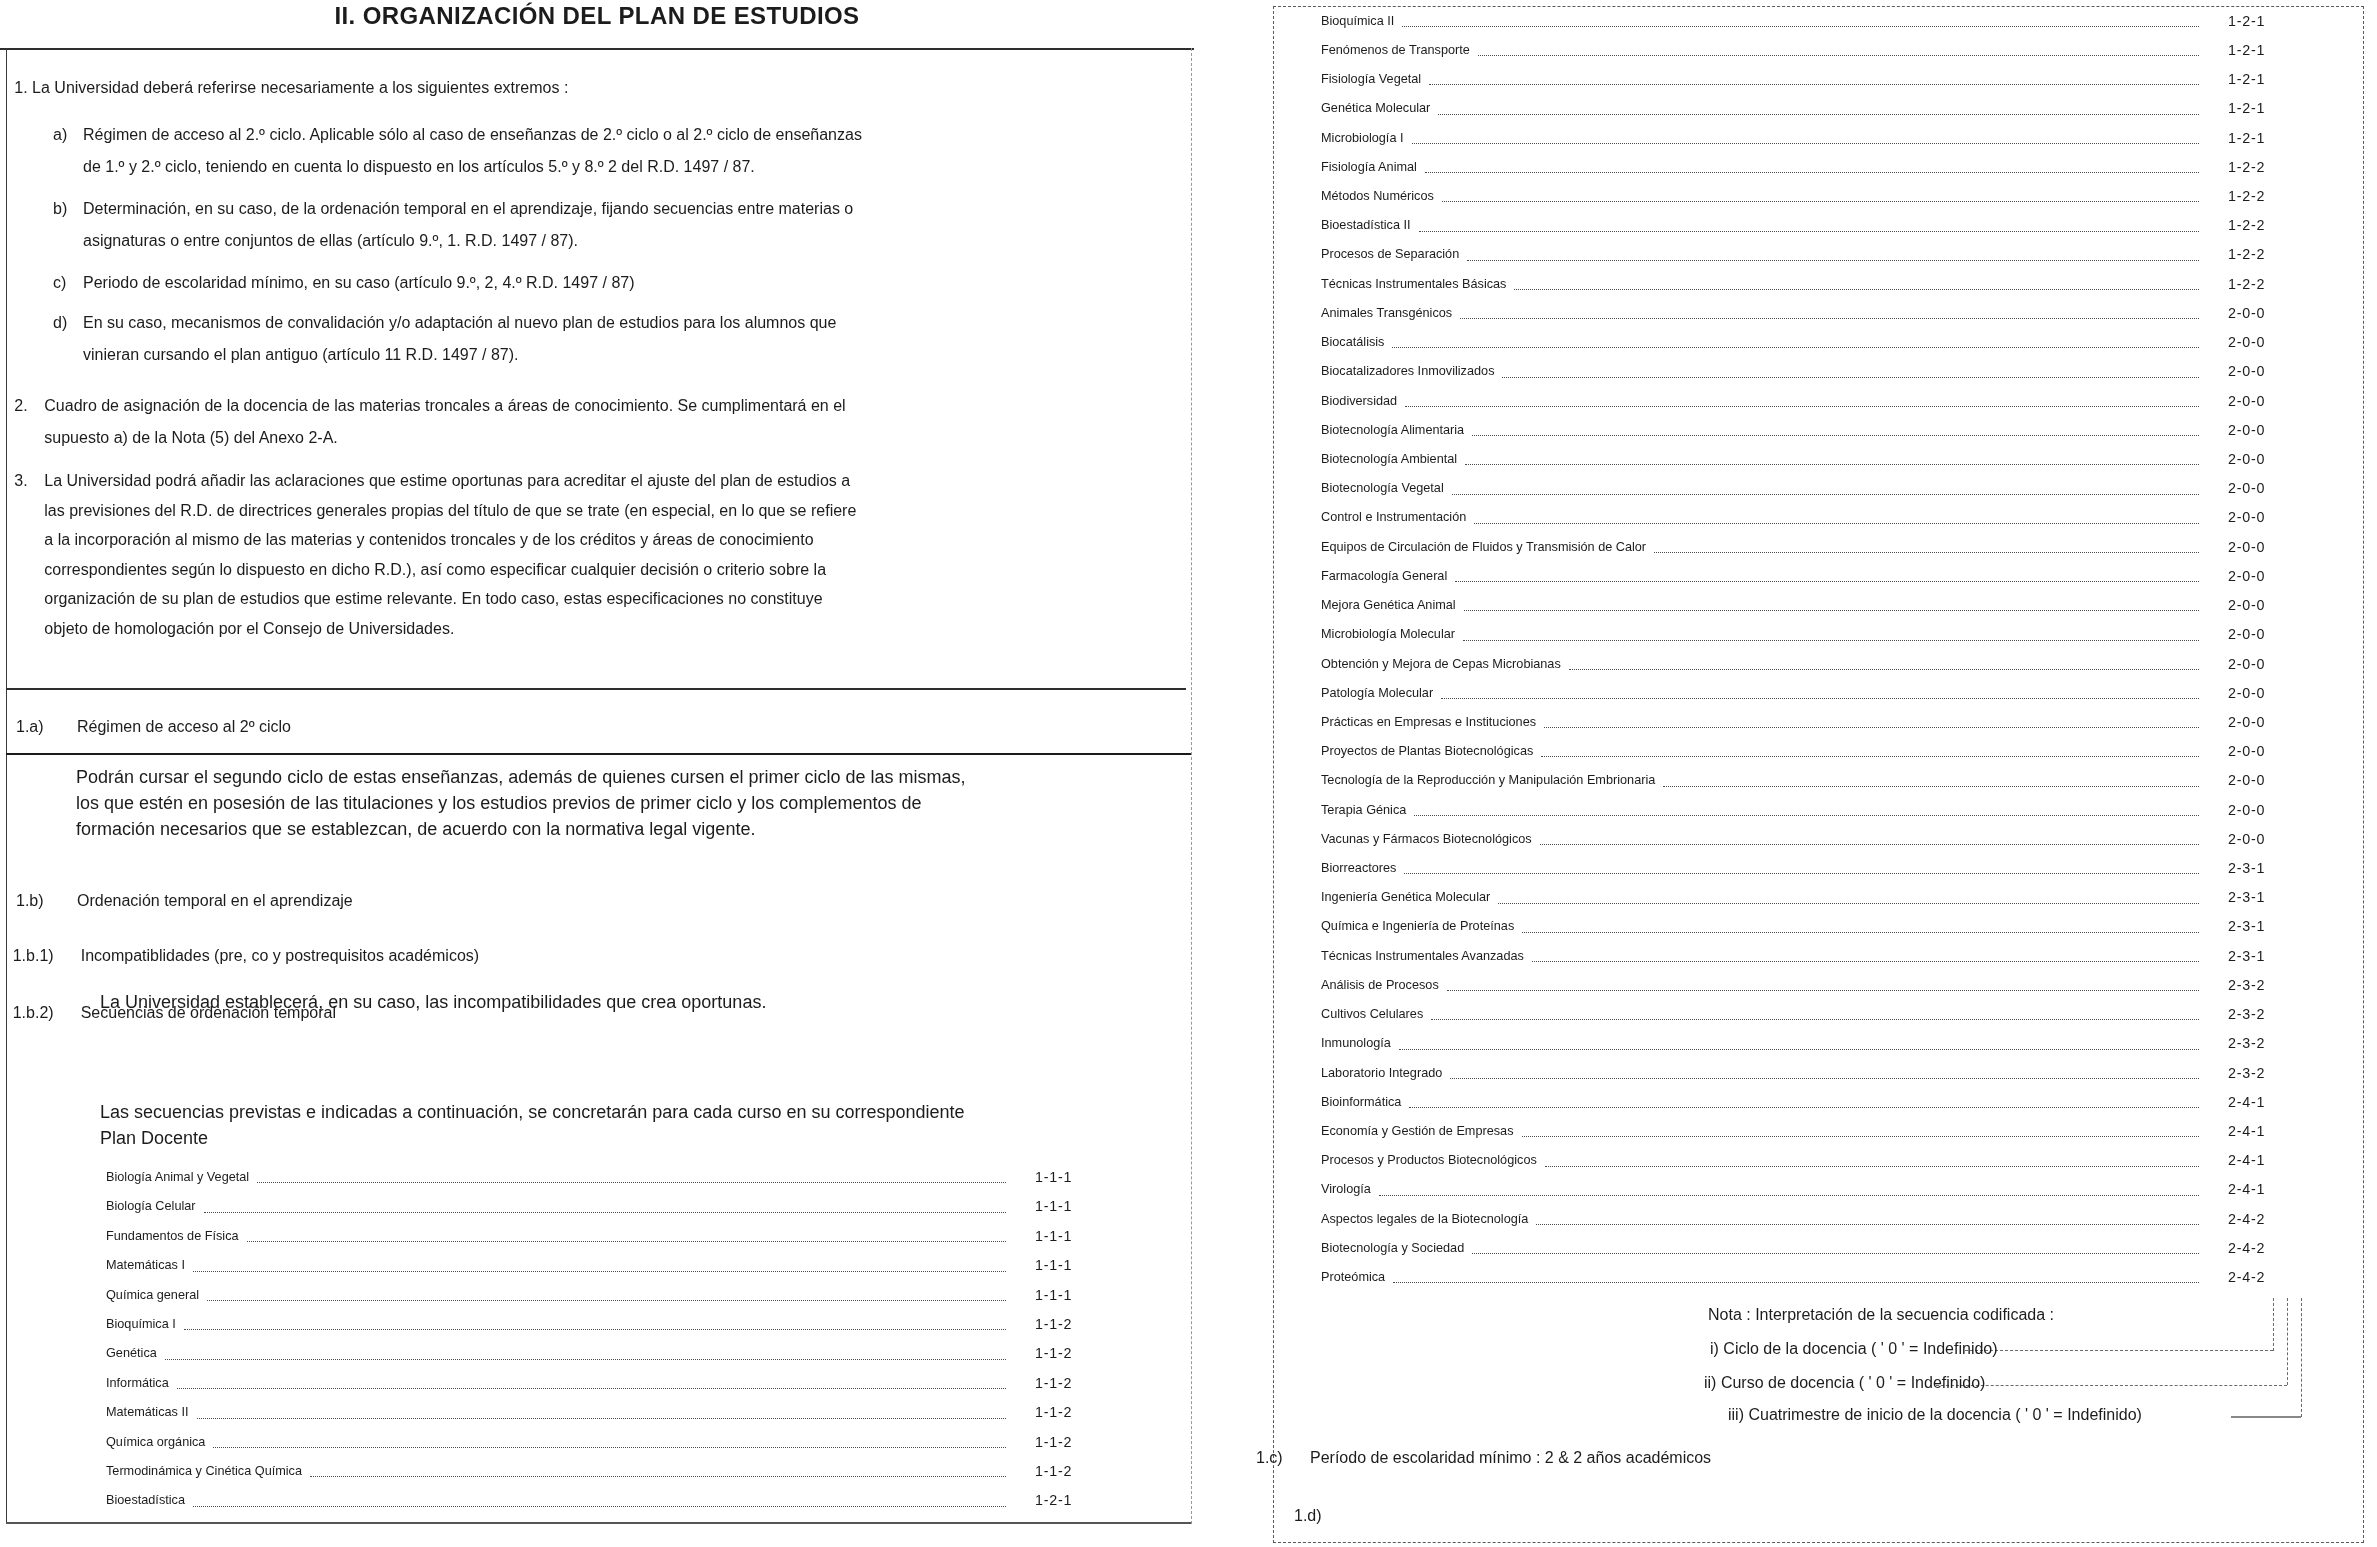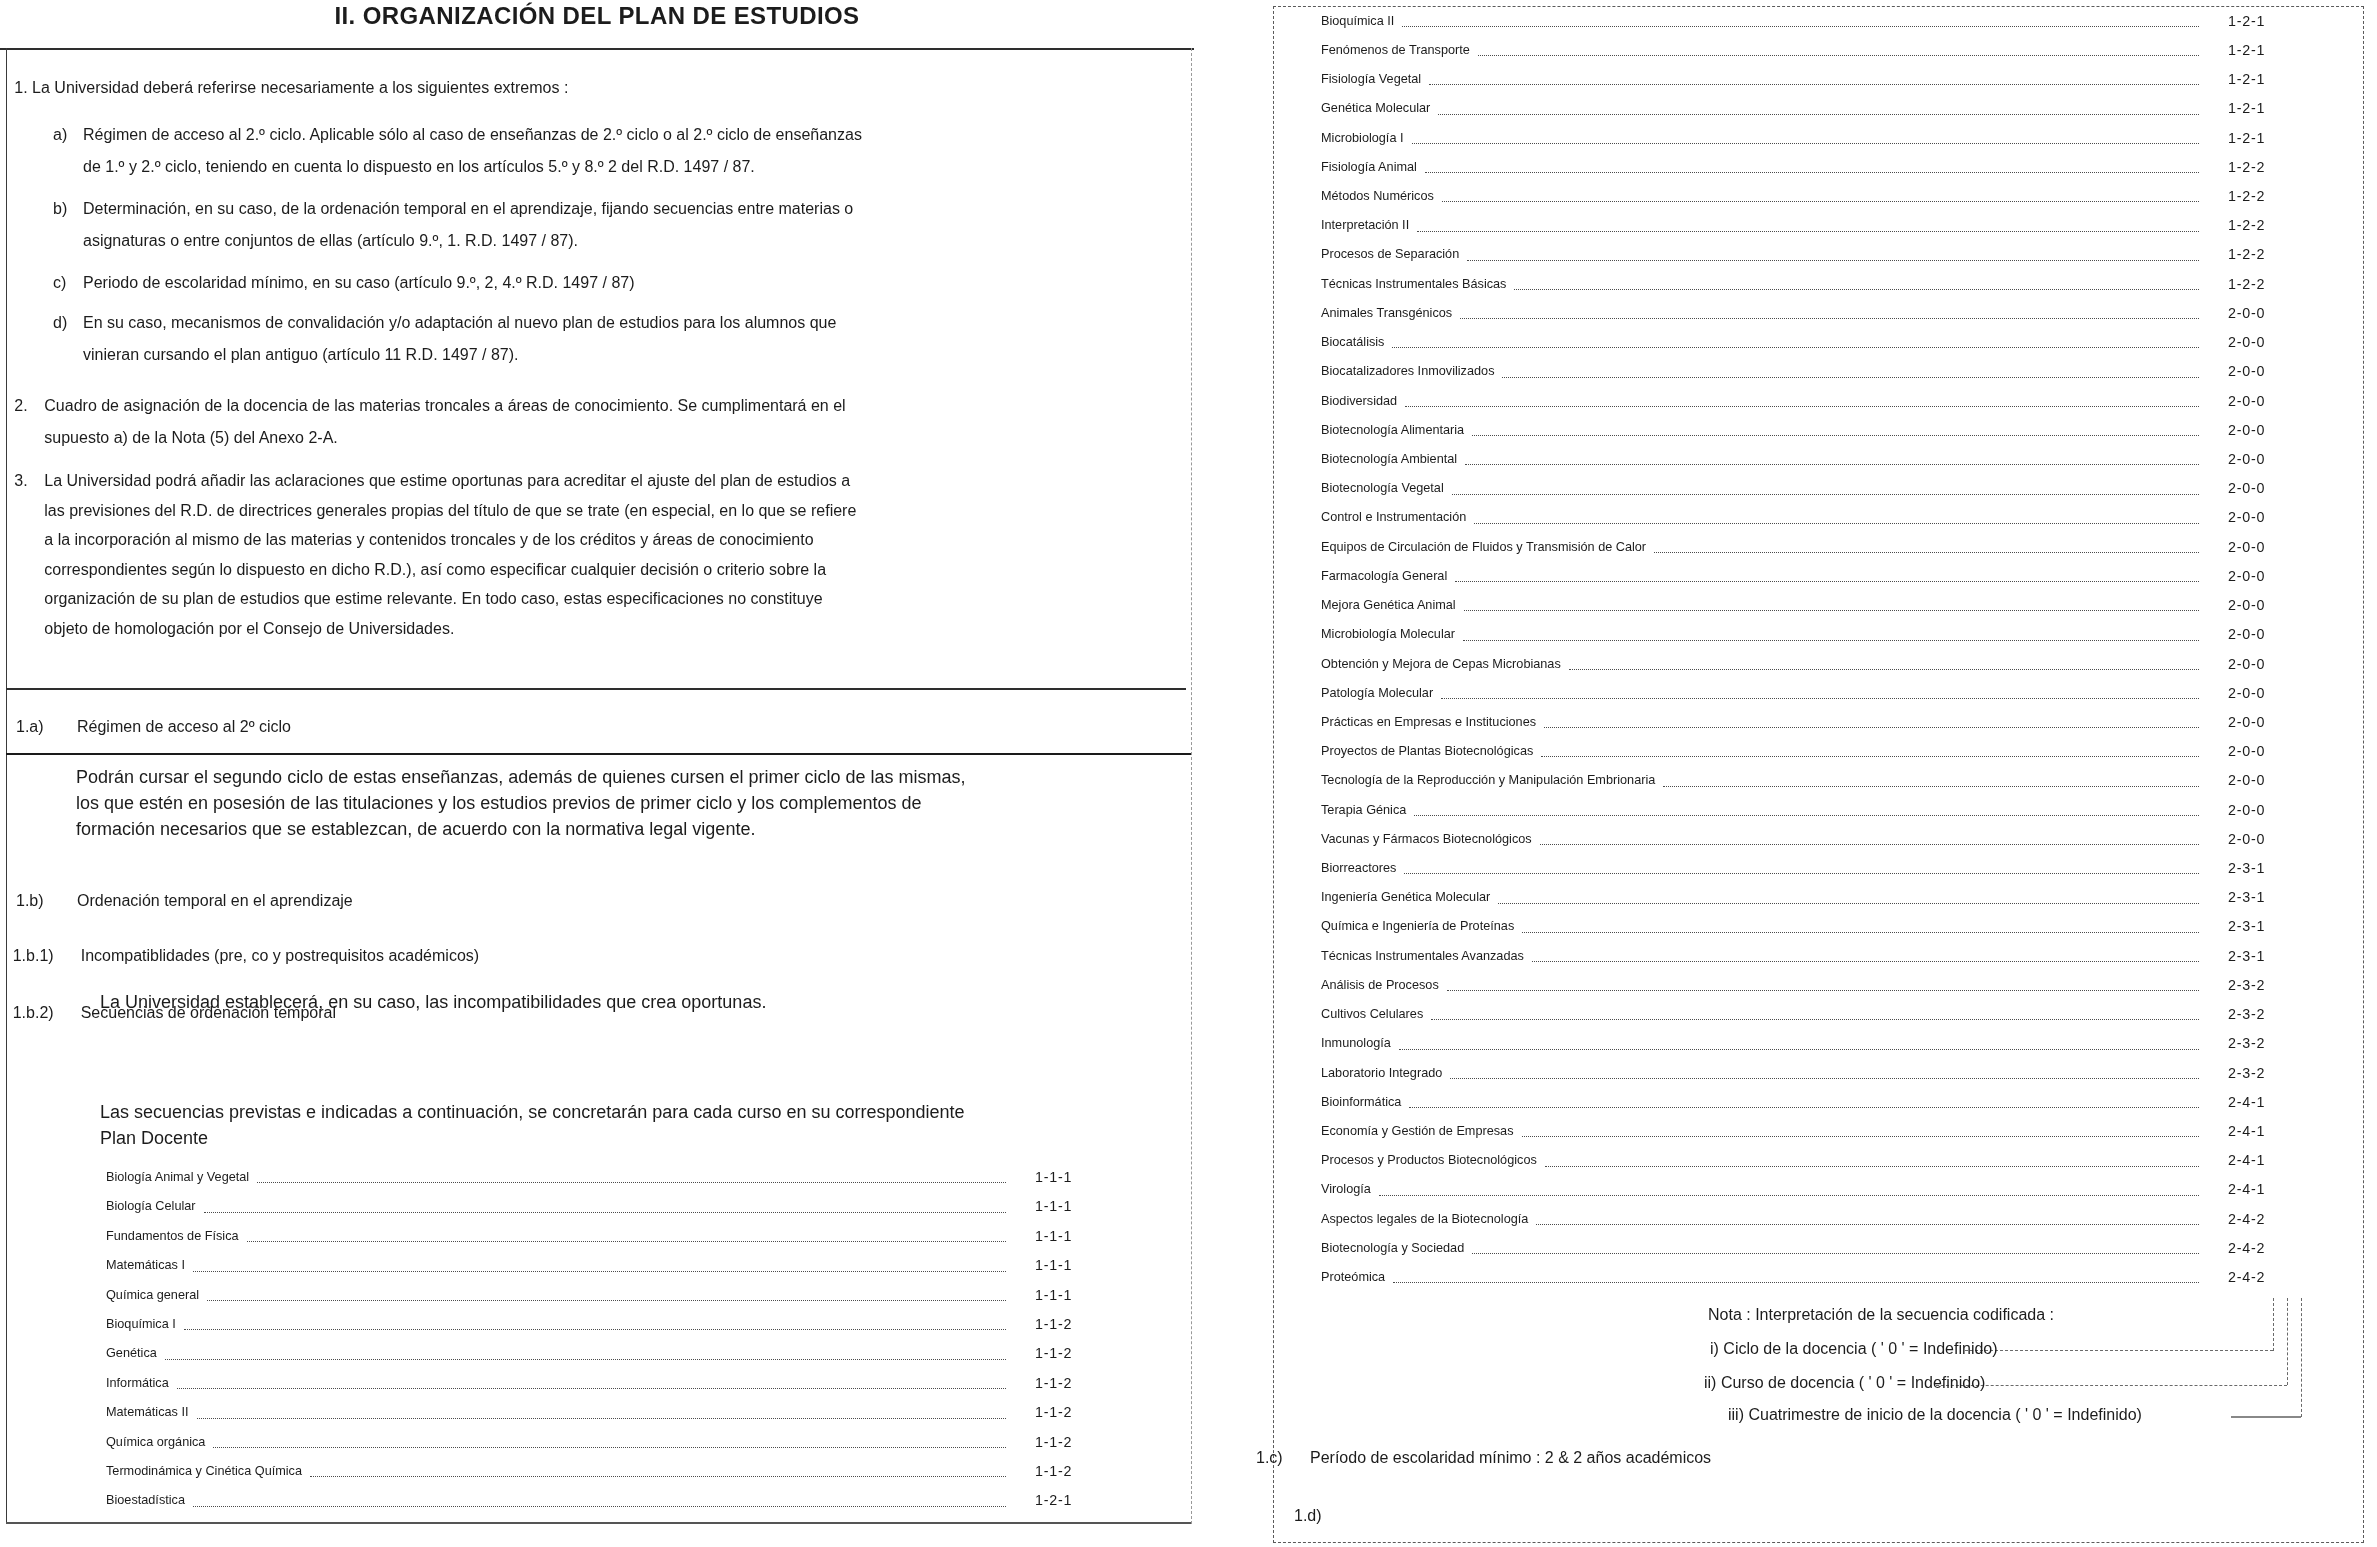--- a/index.html
+++ b/index.html
@@ -213,21 +213,21 @@
           <span class="cname">Fisiología Animal</span>
           <span class="leader"></span>
           <span class="ccode">1-2-2</span>
         </div>
         <div class="course-row">
           <span class="cname">Métodos Numéricos</span>
           <span class="leader"></span>
           <span class="ccode">1-2-2</span>
         </div>
         <div class="course-row">
-          <span class="cname">Interpretación II</span>
+          <span class="cname">Bioestadística II</span>
           <span class="leader"></span>
           <span class="ccode">1-2-2</span>
         </div>
         <div class="course-row">
           <span class="cname">Procesos de Separación</span>
           <span class="leader"></span>
           <span class="ccode">1-2-2</span>
         </div>
         <div class="course-row">
           <span class="cname">Técnicas Instrumentales Básicas</span>

